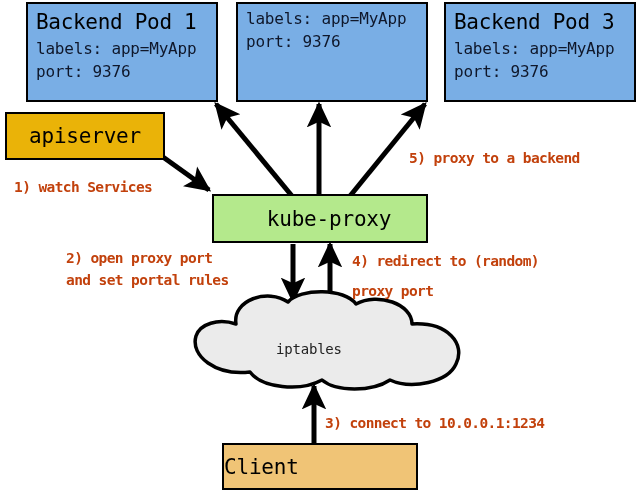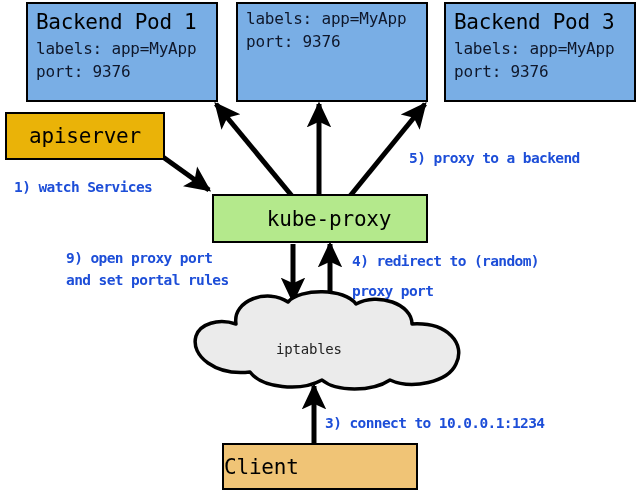--- a/index.html
+++ b/index.html
@@ -89,21 +89,21 @@
     color: #222222;
     white-space: nowrap;
     letter-spacing: -0.2px;
   }
   .annot {
     position: absolute;
     font-family: "DejaVu Sans Mono", "Liberation Mono", monospace;
     font-weight: bold;
     font-size: 14.5px;
     line-height: 22px;
-    color: #1d4ed8;
+    color: #c2410c;
     white-space: pre;
     letter-spacing: -0.6px;
   }
 </style>
 </head>
 <body>
 
 <div id="canvas">
 
   <svg class="layer" viewBox="0 0 640 494">
@@ -167,21 +167,21 @@
   </div>
 
   <div class="cloud-label" style="left:276px; top:341px;">iptables</div>
 
   <div class="node client-box" style="left:222px; top:443px; width:196px; height:47px;">
     <div class="client-label">Client</div>
   </div>
 
   <div class="annot" style="left:14px; top:176px;">1) watch Services</div>
 
-  <div class="annot" style="left:66px; top:247px;">9) open proxy port</div>
+  <div class="annot" style="left:66px; top:247px;">2) open proxy port</div>
   <div class="annot" style="left:66px; top:269px;">and set portal rules</div>
 
   <div class="annot" style="left:325px; top:412px;">3) connect to 10.0.0.1:1234</div>
 
   <div class="annot" style="left:352px; top:250px;">4) redirect to (random)</div>
   <div class="annot" style="left:352px; top:272px;margin-top:8px;">proxy port</div>
 
   <div class="annot" style="left:409px; top:147px;">5) proxy to a backend</div>
 
 </div>

